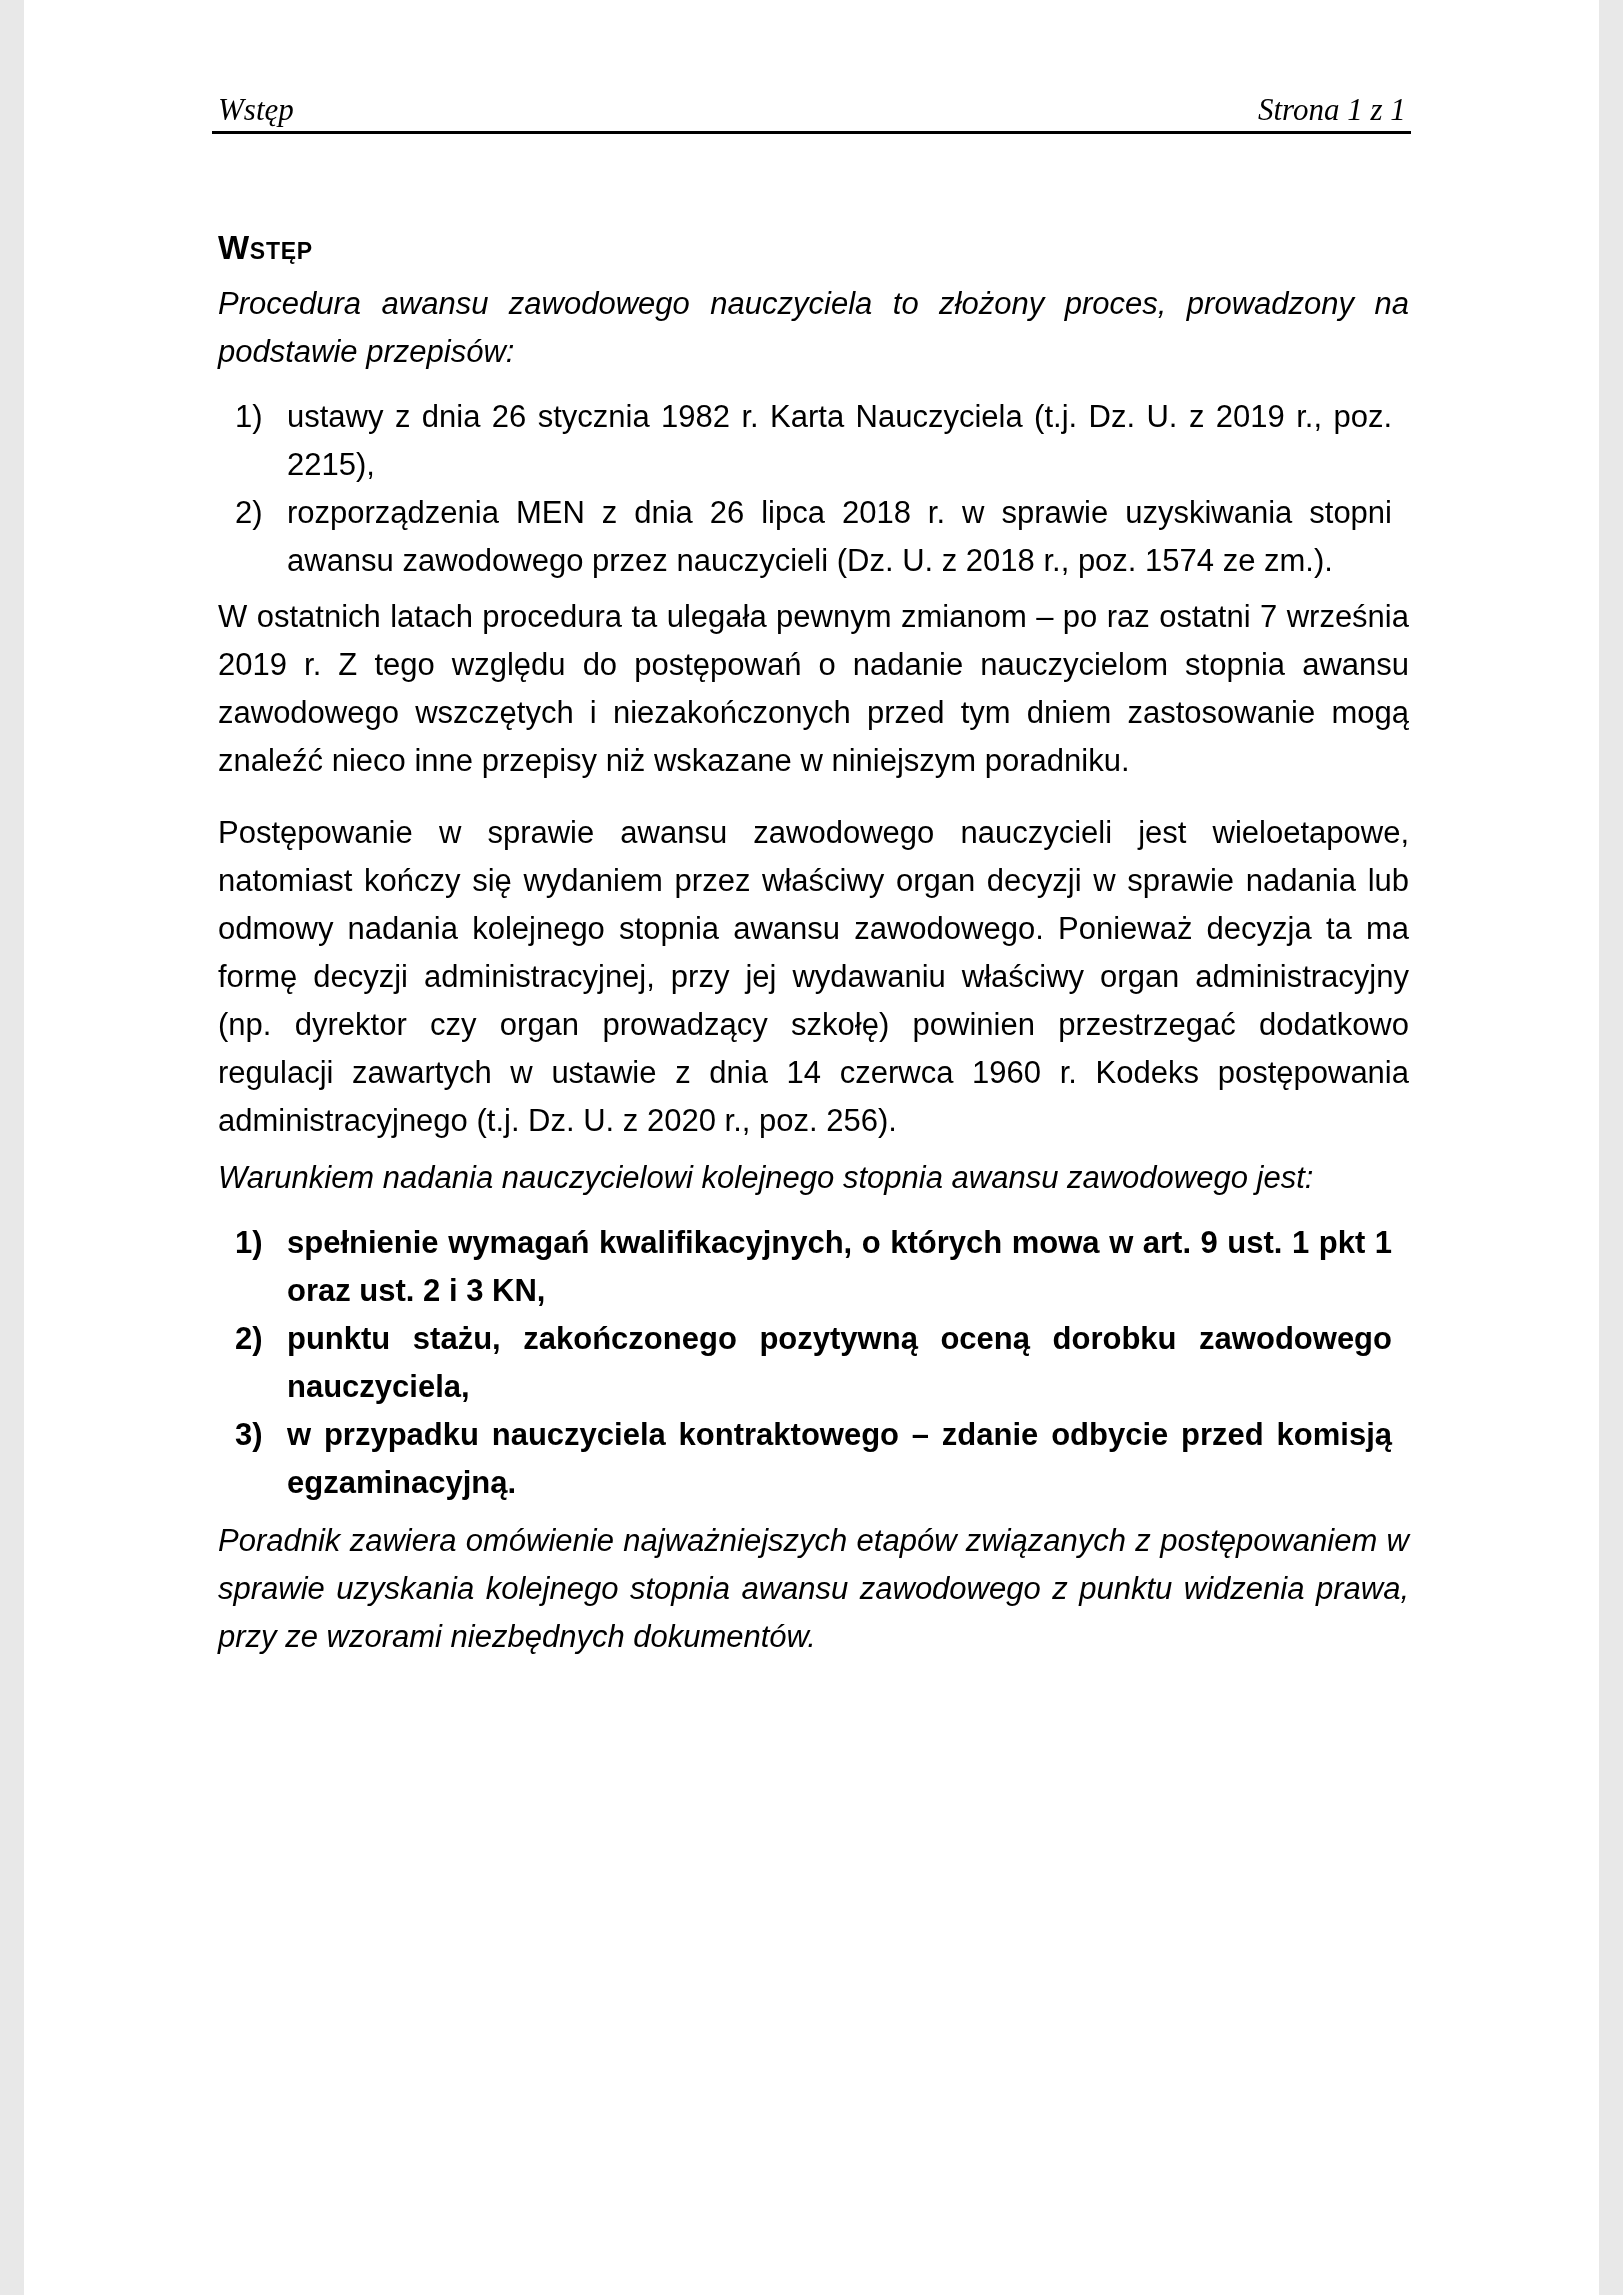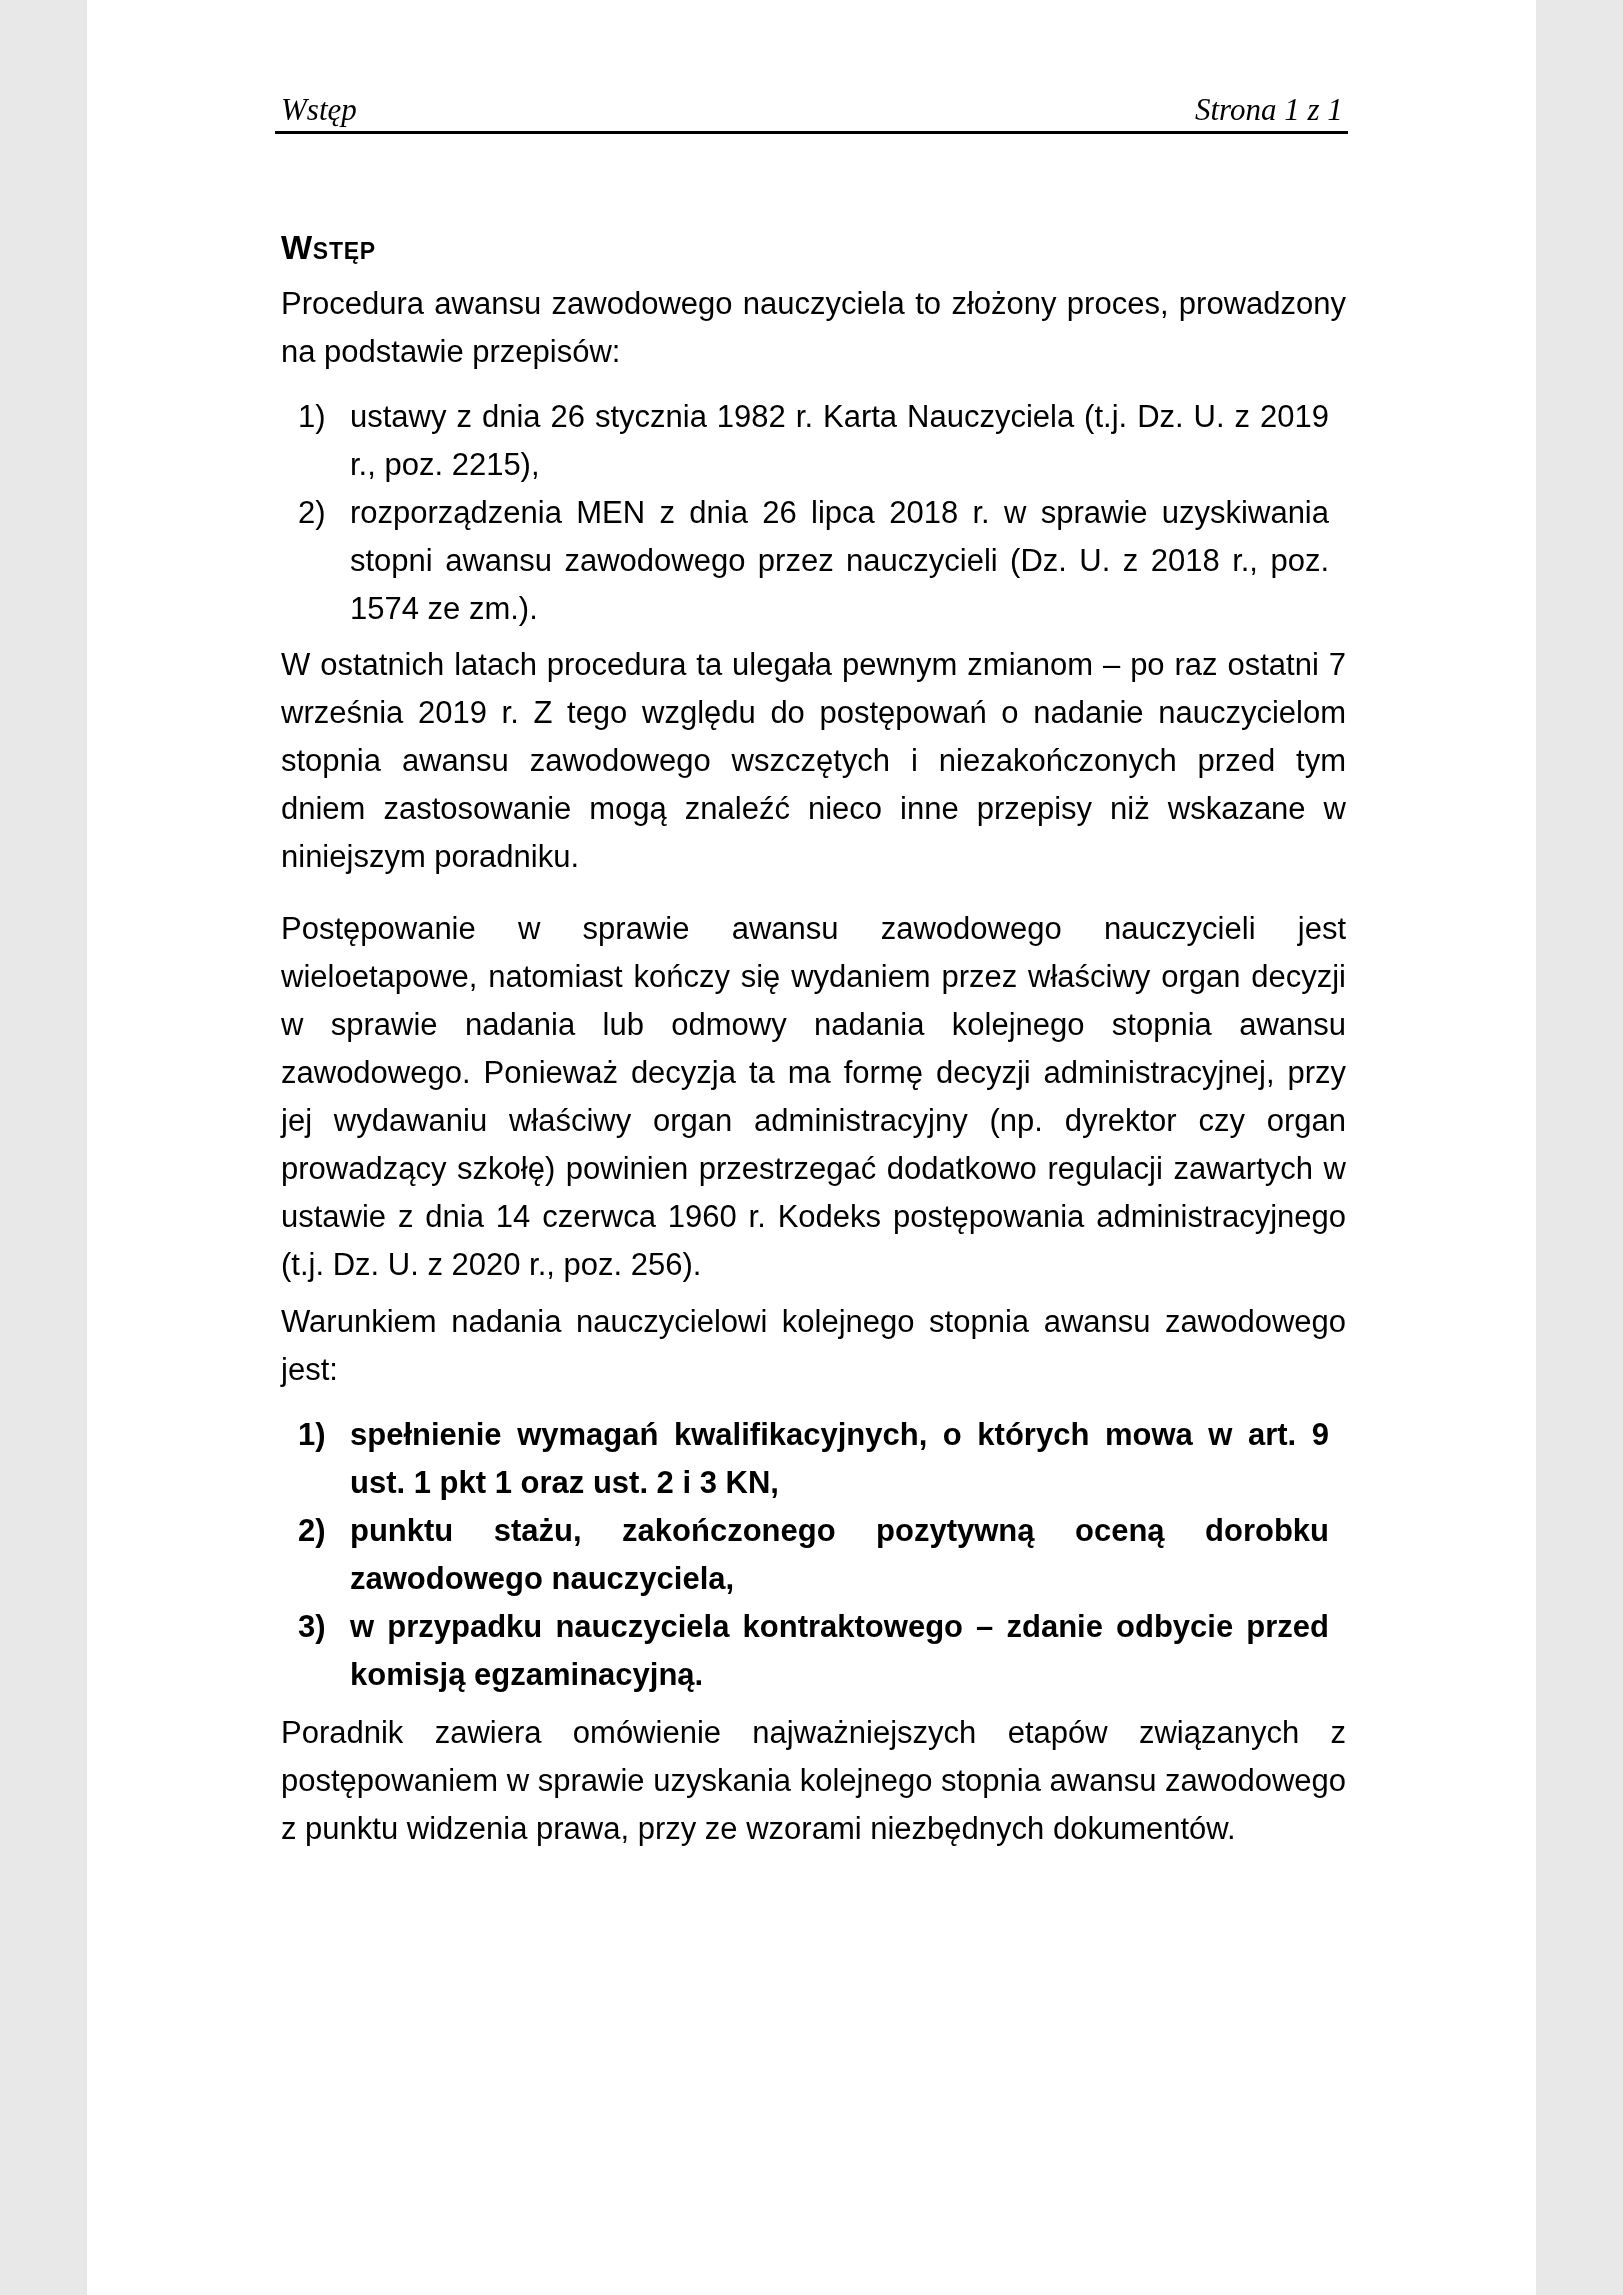--- a/index.html
+++ b/index.html
@@ -1,18 +1,18 @@
 <!DOCTYPE html>
 <html lang="pl" style="font-size:10.5px"><head>
 <meta charset="utf-8">
 <style>
   html,body{margin:0;padding:0;background:#e8e8e8;}
   .page{
     position:relative;
-    width:1449px;
+    width:1575px;
     height:2295px;
     margin:0 auto;
     background:#ffffff;
     color:#000000;
     box-sizing:border-box;
     padding:92px 190px 0 194px;
     font-family:"Liberation Sans","DejaVu Sans",sans-serif;
     font-size:31px;
     overflow:hidden;
   }
@@ -53,21 +53,21 @@
     padding-left:52px;
     line-height:48px;
     text-align:justify;
   }
   .num-list li::before{
     content:counter(item) ")";
     position:absolute;
     left:0;
     top:0;
   }
-  .mb-0{margin-bottom:0;}
+  .mb-0{margin-bottom:0;font-style:italic;}
   .mb-sm{margin-bottom:7.9px;}
   .mb-md{margin-bottom:10.5px;font-weight:bold;}
   .mb-lg{margin-bottom:23.6px;}
 </style>
 </head>
 <body>
 
 <div class="page">
 
   <header class="page-header">

